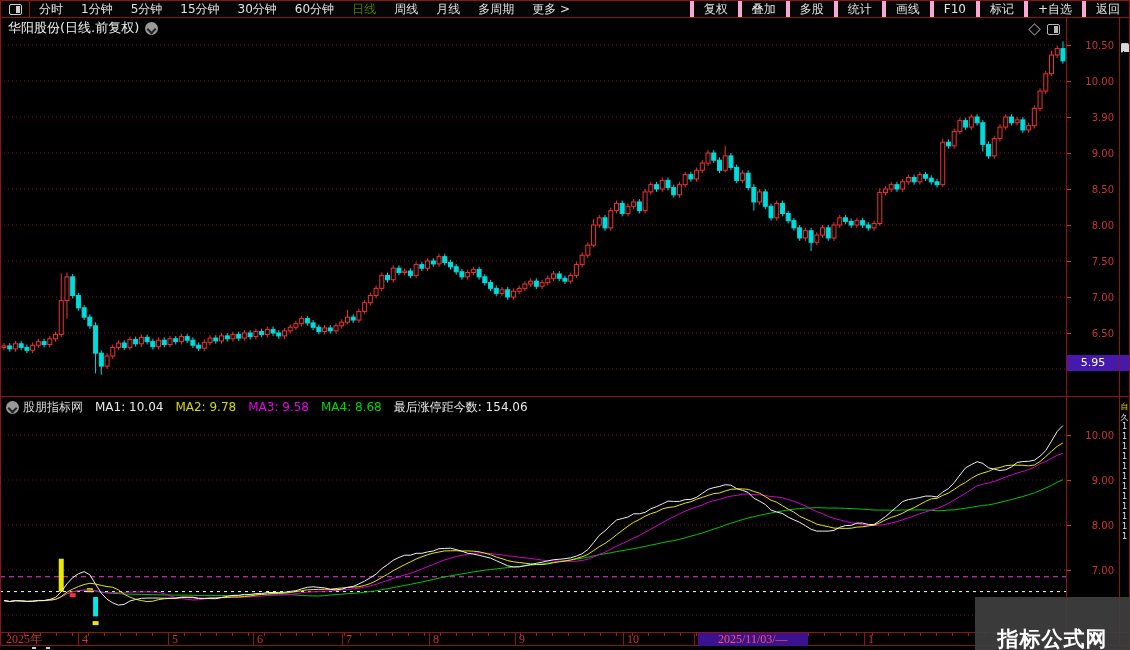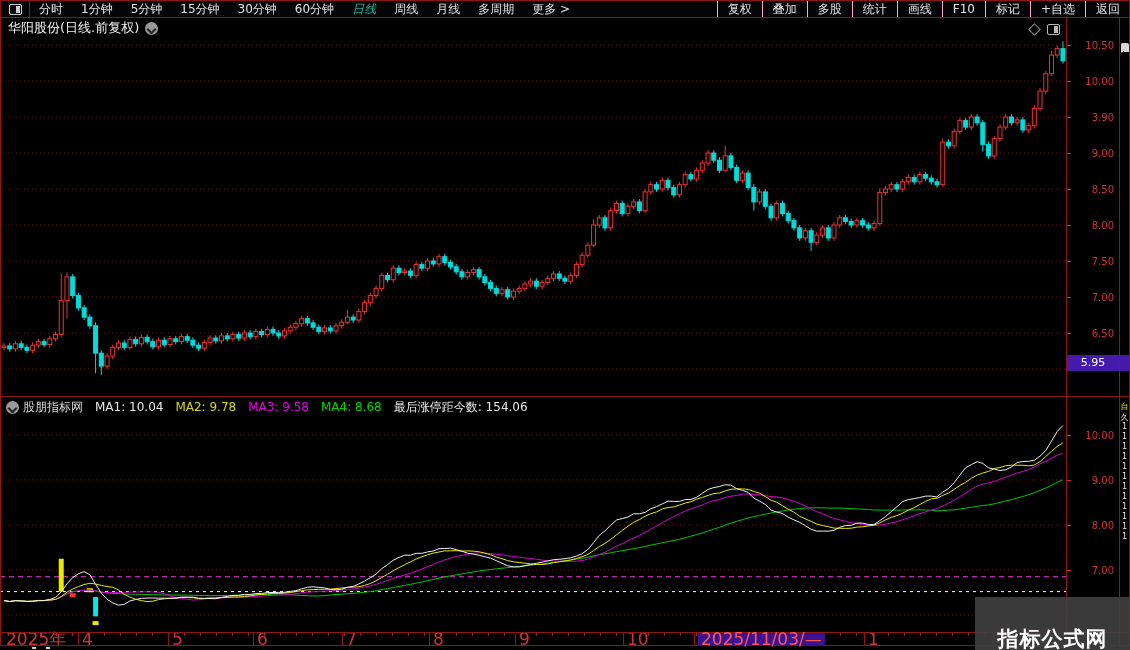--- a/index.html
+++ b/index.html
@@ -11,23 +11,23 @@
   
   #menubar { position:absolute; left:0; top:0; width:1130px; height:18px;
     border-top:1px solid #8c1616; border-bottom:1px solid #8c1616; background:#050505;
     display:flex; align-items:center; font-size:12px; color:#e2e2e2; }
   #menu-icon-cell { width:30px; height:18px; border-right:1px solid #8c1616; border-left:1px solid #8c1616;
     display:flex; align-items:center; justify-content:center; }
   .win-icon { width:13px; height:11px; border:1px solid #cfcfcf; border-radius:2px; position:relative; }
   .win-icon:before { content:""; position:absolute; right:1px; top:1px; bottom:1px; width:4px; background:#cfcfcf; }
   #menu-left { display:flex; align-items:center; gap:0; }
   #menu-left .mi { padding:0 9px; cursor:default; white-space:nowrap; }
-  #menu-left .mi.active { color:#14b8a6;font-style:italic; }
+  #menu-left .mi.active { color:#4d7c0f; }
   #menu-right { margin-left:auto; display:flex; height:100%; }
-  #menu-right .mi { padding:0 10px; border-left:1px solid #f9a8d4; height:100%;
+  #menu-right .mi { padding:0 10px; border-left:4px solid #f9a8d4; height:100%;
     display:flex; align-items:center; white-space:nowrap; }
 
   
   #titlebar { position:absolute; left:8px; top:20px; height:16px; display:flex; align-items:center;
     gap:6px; color:#f0f0f0; font-size:13px; z-index:5; }
   .circ-chevron { width:13px; height:13px; border-radius:50%; background:#9a9a9a; position:relative; display:inline-block; }
   .circ-chevron:before { content:""; position:absolute; left:3px; top:4px; width:5px; height:5px;
     border-left:2px solid #222; border-bottom:2px solid #222; transform:rotate(-45deg); }
 
   #chart-top-icons { position:absolute; left:1030px; top:22px; width:36px; height:14px;
@@ -47,22 +47,22 @@
     color:#fff; font-size:11px; line-height:16px; text-align:center; z-index:4; }
   #price-tag-band { position:absolute; left:1120px; top:355px; width:9px; height:16px; background:#4619ad; }
 
   
   #sub-header { position:absolute; left:0; top:397px; width:1066px; height:20px;
     display:flex; align-items:center; gap:4px; font-size:12px; padding-left:6px; }
   #sub-header .fld { margin-left:8px; white-space:nowrap; }
 
   
   #date-axis { position:absolute; left:0; top:633px; width:1130px; height:13px; background:#000; }
-  #date-axis .dlabel { position:absolute; top:0; height:13px; line-height:13px; font-size:17px; color:#cf3333; white-space:nowrap; }
-  #date-axis .dlabel.hl { background:#3b128f; color:#ff5555; padding:0 3px; z-index:2; }
+  #date-axis .dlabel { position:absolute; top:0; height:13px; line-height:13px; font-size:12px; color:#cf3333; white-space:nowrap;font-family:Liberation Serif, serif; }
+  #date-axis .dlabel.hl { background:#3b128f; color:#ff5555; padding:0 20px; z-index:2; }
   #date-axis .dsep { position:absolute; top:0; width:1px; height:13px; background:#8c1616; }
   #date-axis .dtick { position:absolute; top:0; width:1px; height:3px; background:#a02020; }
 
   
   #strip { position:absolute; left:1120px; top:19px; width:9px; height:630px; overflow:hidden; }
   #strip-top-text { position:absolute; left:0; top:18px; width:9px; height:300px;
     writing-mode:vertical-rl; font-size:8px; line-height:9px; color:#d8d8d8; letter-spacing:0; overflow:hidden; }
   #strip-bot { position:absolute; left:0; top:382px; width:9px; color:#e8e8e8; font-size:8px; text-align:center; }
   #strip-bot .yicon { color:#e8d800; display:block; height:11px; }
   #strip-bot span { display:block; height:10px; }

